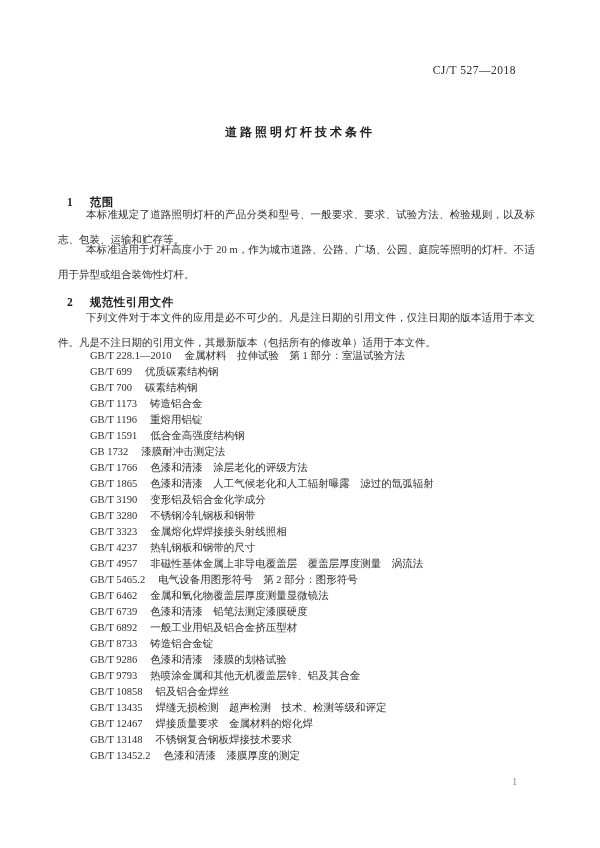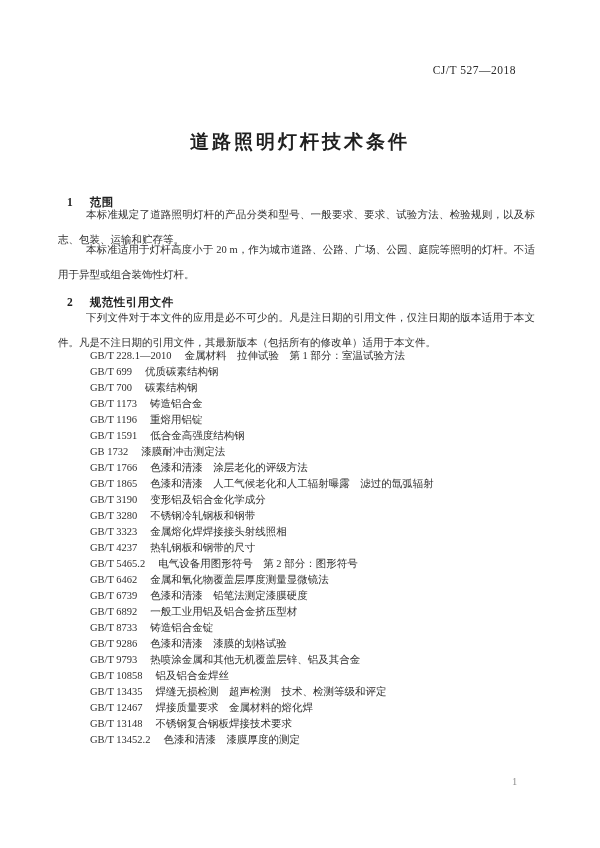--- a/index.html
+++ b/index.html
@@ -25,21 +25,21 @@
     font-size: 11.5px;
     letter-spacing: 0.5px;
     color: #2a2a2a;
   }
   .doc-title {
     position: absolute;
     top: 116px;
     left: 60px;
     width: 480px;
     text-align: center;
-    font-size: 19px;
+    font-size: 12px;
     font-weight: bold;
     letter-spacing: 3px;
     color: #1f1f1f;
   }
   .section-heading {
     position: absolute;
     left: 67px;
     font-size: 11.5px;
     font-weight: bold;
     color: #1f1f1f;
@@ -124,20 +124,21 @@
       <li><span class="ref-code">GB/T 1173</span><span>铸造铝合金</span></li>
       <li><span class="ref-code">GB/T 1196</span><span>重熔用铝锭</span></li>
       <li><span class="ref-code">GB/T 1591</span><span>低合金高强度结构钢</span></li>
       <li><span class="ref-code">GB 1732</span><span>漆膜耐冲击测定法</span></li>
       <li><span class="ref-code">GB/T 1766</span><span>色漆和清漆　涂层老化的评级方法</span></li>
       <li><span class="ref-code">GB/T 1865</span><span>色漆和清漆　人工气候老化和人工辐射曝露　滤过的氙弧辐射</span></li>
       <li><span class="ref-code">GB/T 3190</span><span>变形铝及铝合金化学成分</span></li>
       <li><span class="ref-code">GB/T 3280</span><span>不锈钢冷轧钢板和钢带</span></li>
       <li><span class="ref-code">GB/T 3323</span><span>金属熔化焊焊接接头射线照相</span></li>
       <li><span class="ref-code">GB/T 4237</span><span>热轧钢板和钢带的尺寸</span></li>
+      <li><span class="ref-code">GB/T 4957</span><span>非磁性基体金属上非导电覆盖层　覆盖层厚度测量　涡流法</span></li>
       <li><span class="ref-code">GB/T 5465.2</span><span>电气设备用图形符号　第 2 部分：图形符号</span></li>
       <li><span class="ref-code">GB/T 6462</span><span>金属和氧化物覆盖层厚度测量显微镜法</span></li>
       <li><span class="ref-code">GB/T 6739</span><span>色漆和清漆　铅笔法测定漆膜硬度</span></li>
       <li><span class="ref-code">GB/T 6892</span><span>一般工业用铝及铝合金挤压型材</span></li>
       <li><span class="ref-code">GB/T 8733</span><span>铸造铝合金锭</span></li>
       <li><span class="ref-code">GB/T 9286</span><span>色漆和清漆　漆膜的划格试验</span></li>
       <li><span class="ref-code">GB/T 9793</span><span>热喷涂金属和其他无机覆盖层锌、铝及其合金</span></li>
       <li><span class="ref-code">GB/T 10858</span><span>铝及铝合金焊丝</span></li>
       <li><span class="ref-code">GB/T 13435</span><span>焊缝无损检测　超声检测　技术、检测等级和评定</span></li>
       <li><span class="ref-code">GB/T 12467</span><span>焊接质量要求　金属材料的熔化焊</span></li>

